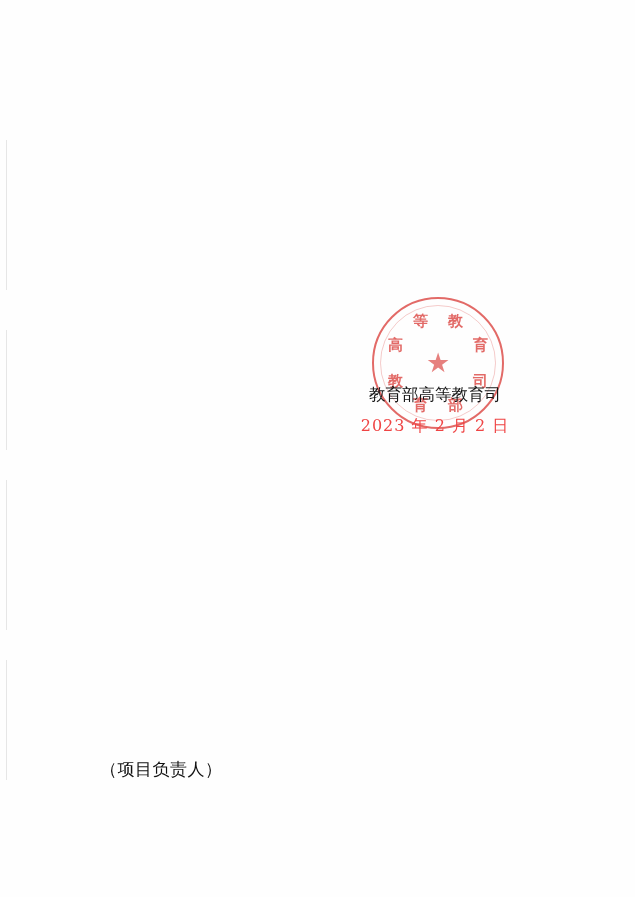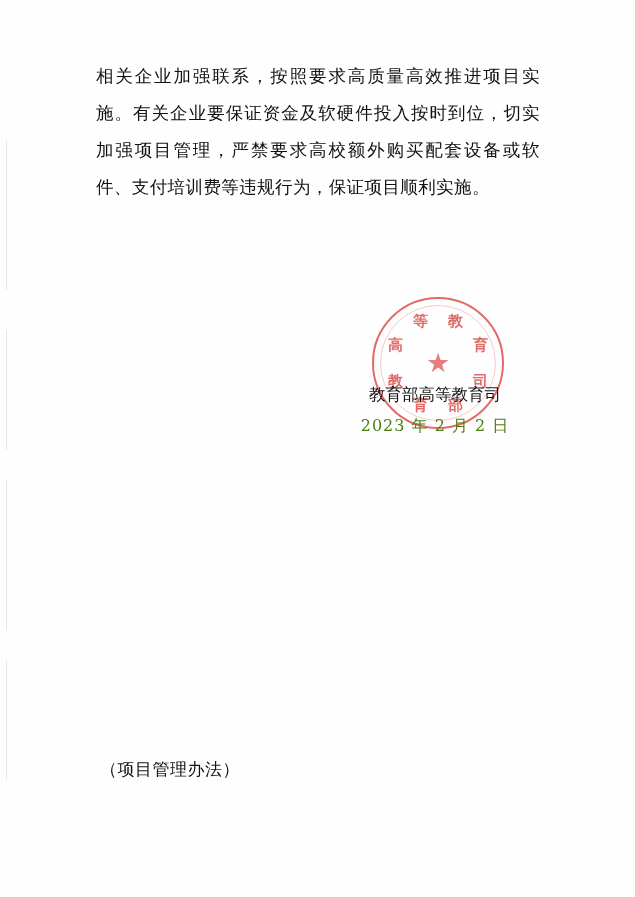--- a/index.html
+++ b/index.html
@@ -67,21 +67,21 @@
     font-size: 16.5px;
     line-height: 32px;
     color: #141414;
     white-space: nowrap;
     font-family: "DejaVu Serif", "Liberation Serif", serif;
     margin-top: 39px;
   }
   #signature .sig-date {
     font-size: 16px;
     line-height: 30px;
-    color: #4d7c0f;
+    color: #ef4444;
     letter-spacing: 1px;
     font-family: "DejaVu Serif", "Liberation Serif", serif;
   }
 
   
   #seal {
     position: absolute;
     left: 372px;
     top: 297px;
     width: 128px;
@@ -139,36 +139,35 @@
 <body>
 
 <div id="page">
 
   <div class="scan-mark m1"></div>
   <div class="scan-mark m2"></div>
   <div class="scan-mark m3"></div>
   <div class="scan-mark m4"></div>
 
   <div id="body-text">
-    <p class="para">相关企业加强联系，按照要求高质量高效推进项目实施。有关企业要保证资金及软硬件投入按时到位，切实加强项目管理，严禁要求高校额外购买配套设备或软件、支付培训费等违规行为，保证项目顺利实施。</p>
   </div>
 
   <div id="seal">
     <div class="seal-inner"></div>
     <div class="seal-star">★</div>
     <div class="seal-char" style="transform: rotate(-67.5deg) translateY(-46px) rotate(67.5deg);">高</div>
     <div class="seal-char" style="transform: rotate(-22.5deg) translateY(-46px) rotate(22.5deg);">等</div>
     <div class="seal-char" style="transform: rotate(22.5deg) translateY(-46px) rotate(-22.5deg);">教</div>
     <div class="seal-char" style="transform: rotate(67.5deg) translateY(-46px) rotate(-67.5deg);">育</div>
     <div class="seal-char" style="transform: rotate(112.5deg) translateY(-46px) rotate(-112.5deg);">司</div>
     <div class="seal-char" style="transform: rotate(157.5deg) translateY(-46px) rotate(-157.5deg);">部</div>
     <div class="seal-char" style="transform: rotate(202.5deg) translateY(-46px) rotate(-202.5deg);">育</div>
     <div class="seal-char" style="transform: rotate(247.5deg) translateY(-46px) rotate(-247.5deg);">教</div>
   </div>
 
   <div id="signature">
     <div class="sig-line">教育部高等教育司</div>
     <div class="sig-date">2023 年 2 月 2 日</div>
   </div>
 
-  <div id="footer-note">（项目管理办法）</div>
+  <div id="footer-note">（项目负责人）</div>
 
 </div>
 
 </body></html>

